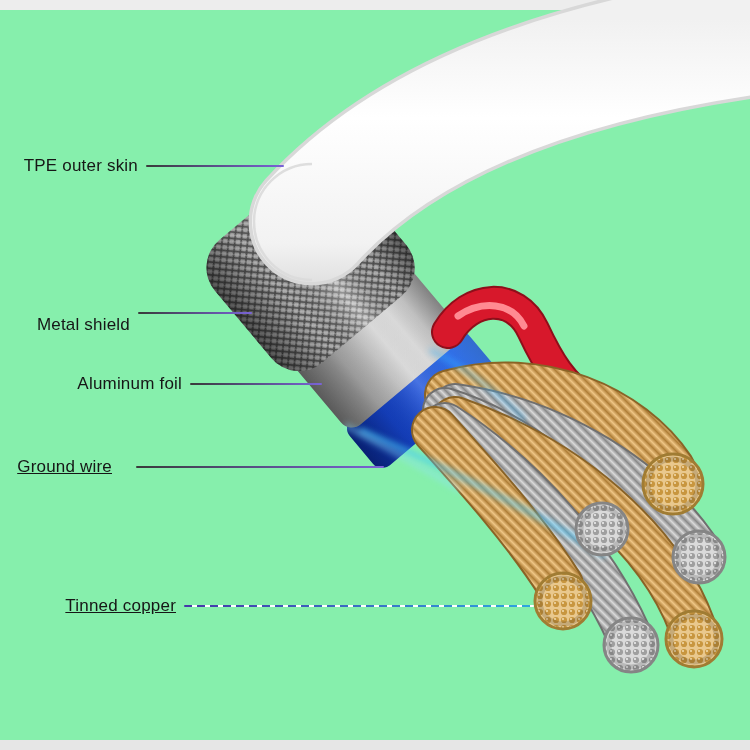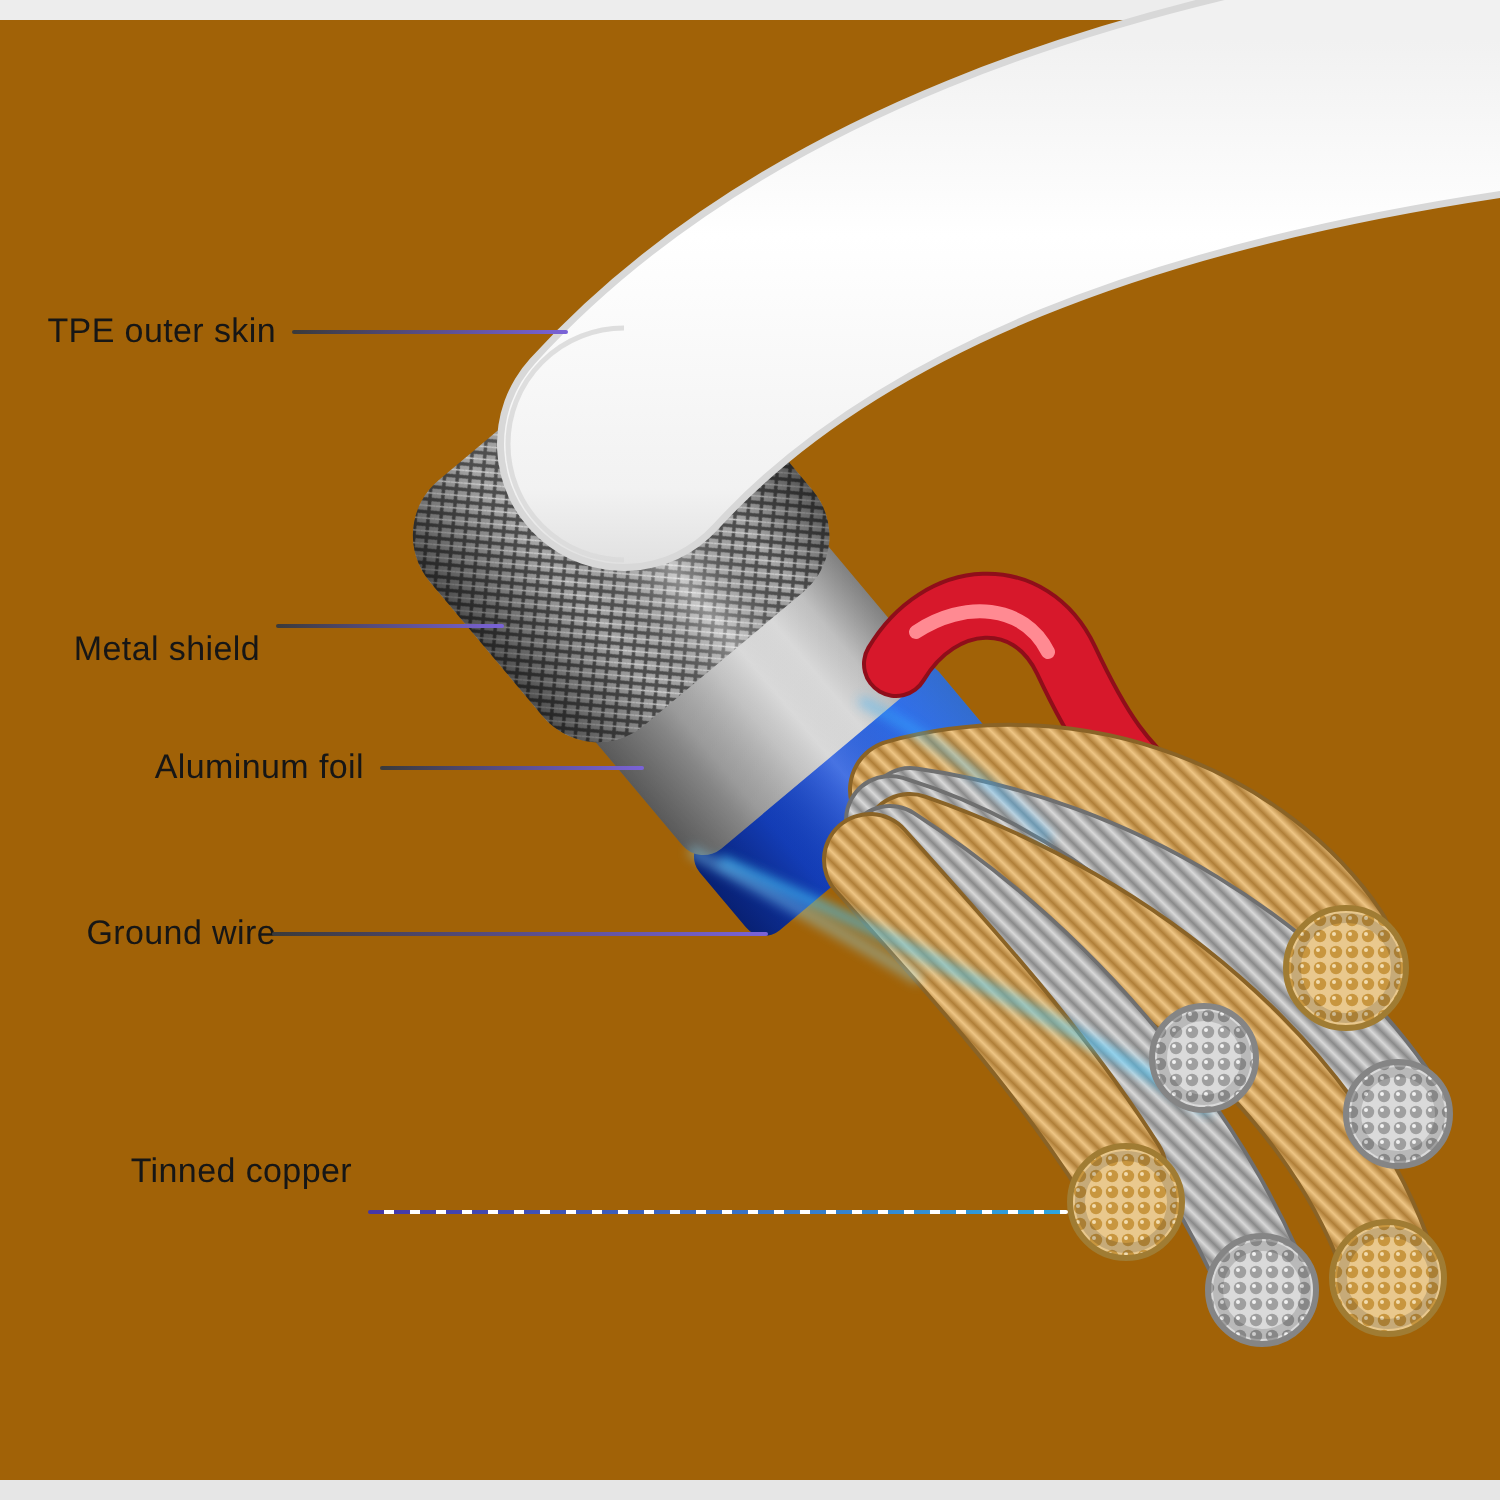--- a/index.html
+++ b/index.html
@@ -1,17 +1,17 @@
 <!DOCTYPE html>
 <html><head>
 <meta charset="utf-8">
 <style>
   html,body{margin:0;padding:0;background:#ffffff;}
   #stage{
-    position:relative;width:750px;height:750px;background:#a16207;
+    position:relative;width:750px;height:750px;background:#86efac;
     overflow:hidden;font-family:"Liberation Sans",sans-serif;
   }
   .band{position:absolute;left:0;width:750px;}
   .band-top{top:0;height:10px;background:#ededed;}
   .band-bottom{bottom:0;height:10px;background:#e6e6e6;}
   #art{position:absolute;left:0;top:0;}
   .label{
     position:absolute;font-size:17px;color:#161616;letter-spacing:.2px;
     white-space:nowrap;text-align:right;
   }
@@ -19,22 +19,22 @@
     background:linear-gradient(90deg,#3a3a3a,#7a63d8);}
   .leader--dashed{
     background:
       repeating-linear-gradient(90deg, rgba(255,255,255,0) 0 8px, #ffffff 8px 13px),
       linear-gradient(90deg,#4636a8,#2ea7e0);
   }
   
   .lab-tpe{right:612px;top:156px;}      .ld-tpe{left:146px;top:165px;width:138px;}
   .lab-shield{right:620px;top:315px;}   .ld-shield{left:138px;top:312px;width:114px;}
   .lab-foil{right:568px;top:374px;}     .ld-foil{left:190px;top:383px;width:132px;}
-  .lab-ground{right:612px;top:457px;}   .ld-ground{left:136px;top:466px;width:248px;}
-  .lab-tinned{right:574px;top:576px;}   .ld-tinned{left:184px;top:605px;width:350px;}
+  .lab-ground{right:638px;top:457px;text-decoration:underline;}   .ld-ground{left:136px;top:466px;width:248px;}
+  .lab-tinned{right:574px;top:596px;text-decoration:underline;}   .ld-tinned{left:184px;top:605px;width:350px;}
 </style>
 </head>
 <body>
 
 <div id="stage">
 
   <div class="band band-top"></div>
   <div class="band band-bottom"></div>
 
   <svg id="art" width="750" height="750" viewBox="0 0 750 750">

